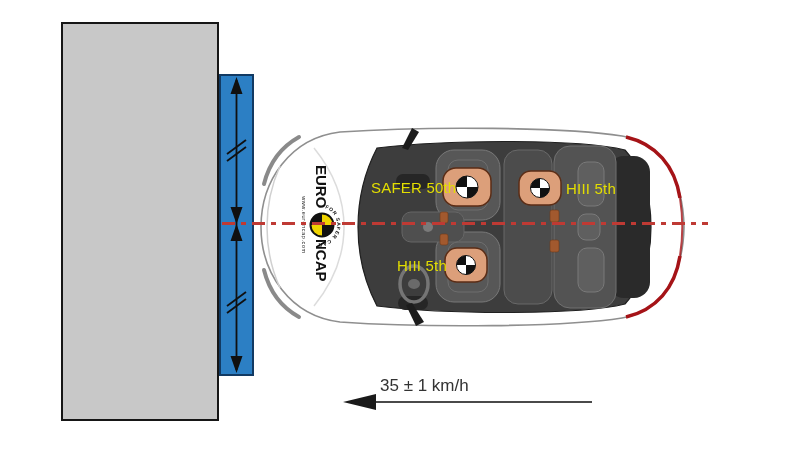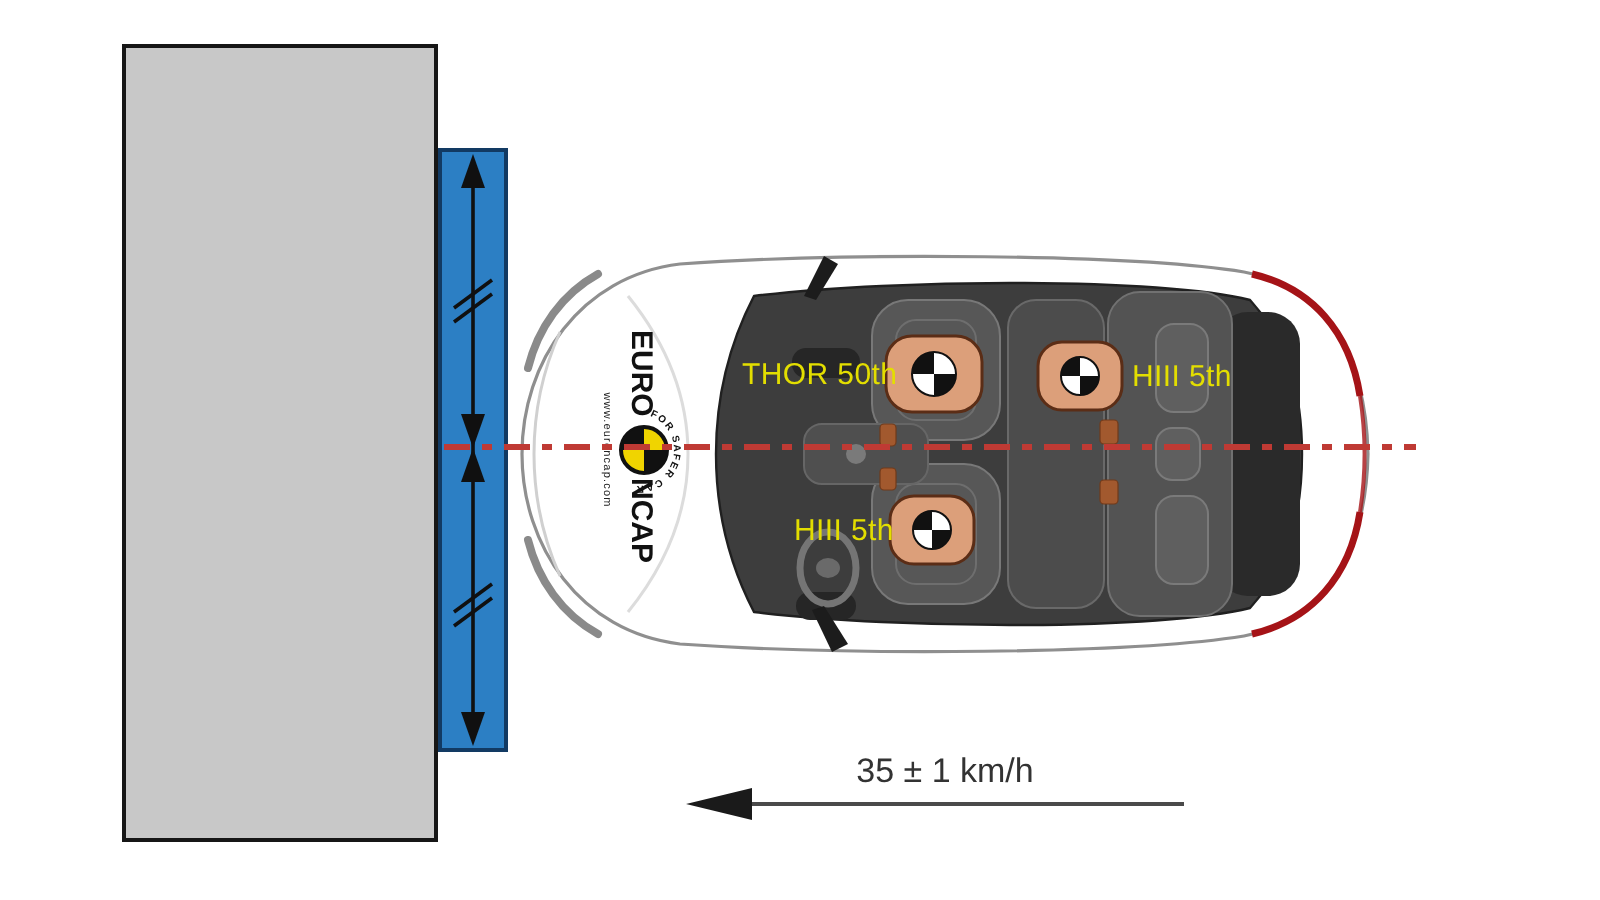--- a/index.html
+++ b/index.html
@@ -19,21 +19,21 @@
   .logo-wrap{position:absolute;left:252px;top:202px;width:140px;height:46px;
     transform:rotate(90deg);z-index:20;}
   .centerline{position:absolute;left:222px;top:222px;width:486px;height:3px;z-index:30;
     background:repeating-linear-gradient(90deg,var(--centerline-red) 0 13px,transparent 13px 19px,
       var(--centerline-red) 19px 24px,transparent 24px 30px);}
   .dummy-label{position:absolute;font-size:15px;color:var(--label-yellow);
     white-space:nowrap;z-index:25;letter-spacing:.2px;}
   .lbl-thor{left:371px;top:179px;}
   .lbl-rear{left:566px;top:180px;}
   .lbl-driver{left:397px;top:257px;}
-  .speed-text{position:absolute;left:380px;top:376px;width:185px;text-align:center;
+  .speed-text{position:absolute;left:380px;top:376px;width:185px;
     font-size:17px;color:#333;z-index:15;}
   .speed-line{position:absolute;left:360px;top:401px;width:232px;height:2px;background:#4a4a4a;z-index:15;}
   .speed-head{position:absolute;left:343px;top:394px;width:0;height:0;z-index:16;
     border-top:8px solid transparent;border-bottom:8px solid transparent;
     border-right:33px solid var(--arrow-dark);}
 </style>
 </head>
 <body>
 
 <div class="stage">
@@ -145,21 +145,21 @@
       <text x="84" y="29" font-family="Liberation Sans, sans-serif" font-size="15" font-weight="bold" fill="#111">NCAP</text>
       <text font-family="Liberation Sans, sans-serif" font-size="5" font-weight="bold" fill="#111" letter-spacing="0.8">
         <textPath href="#tagArc" startOffset="6">FOR SAFER CARS</textPath>
       </text>
       <text x="70" y="43" text-anchor="middle" font-family="Liberation Sans, sans-serif" font-size="5.5" letter-spacing="0.6" fill="#222">www.euroncap.com</text>
     </svg>
   </div>
 
   <div class="centerline"></div>
 
-  <div class="dummy-label lbl-thor">THOR 50th</div>
+  <div class="dummy-label lbl-thor">SAFER 50th</div>
   <div class="dummy-label lbl-rear">HIII 5th</div>
   <div class="dummy-label lbl-driver">HIII 5th</div>
 
   <div class="speed-text">35 ± 1 km/h</div>
   <div class="speed-line"></div>
   <div class="speed-head"></div>
 
 </div>
 
 </body></html>

